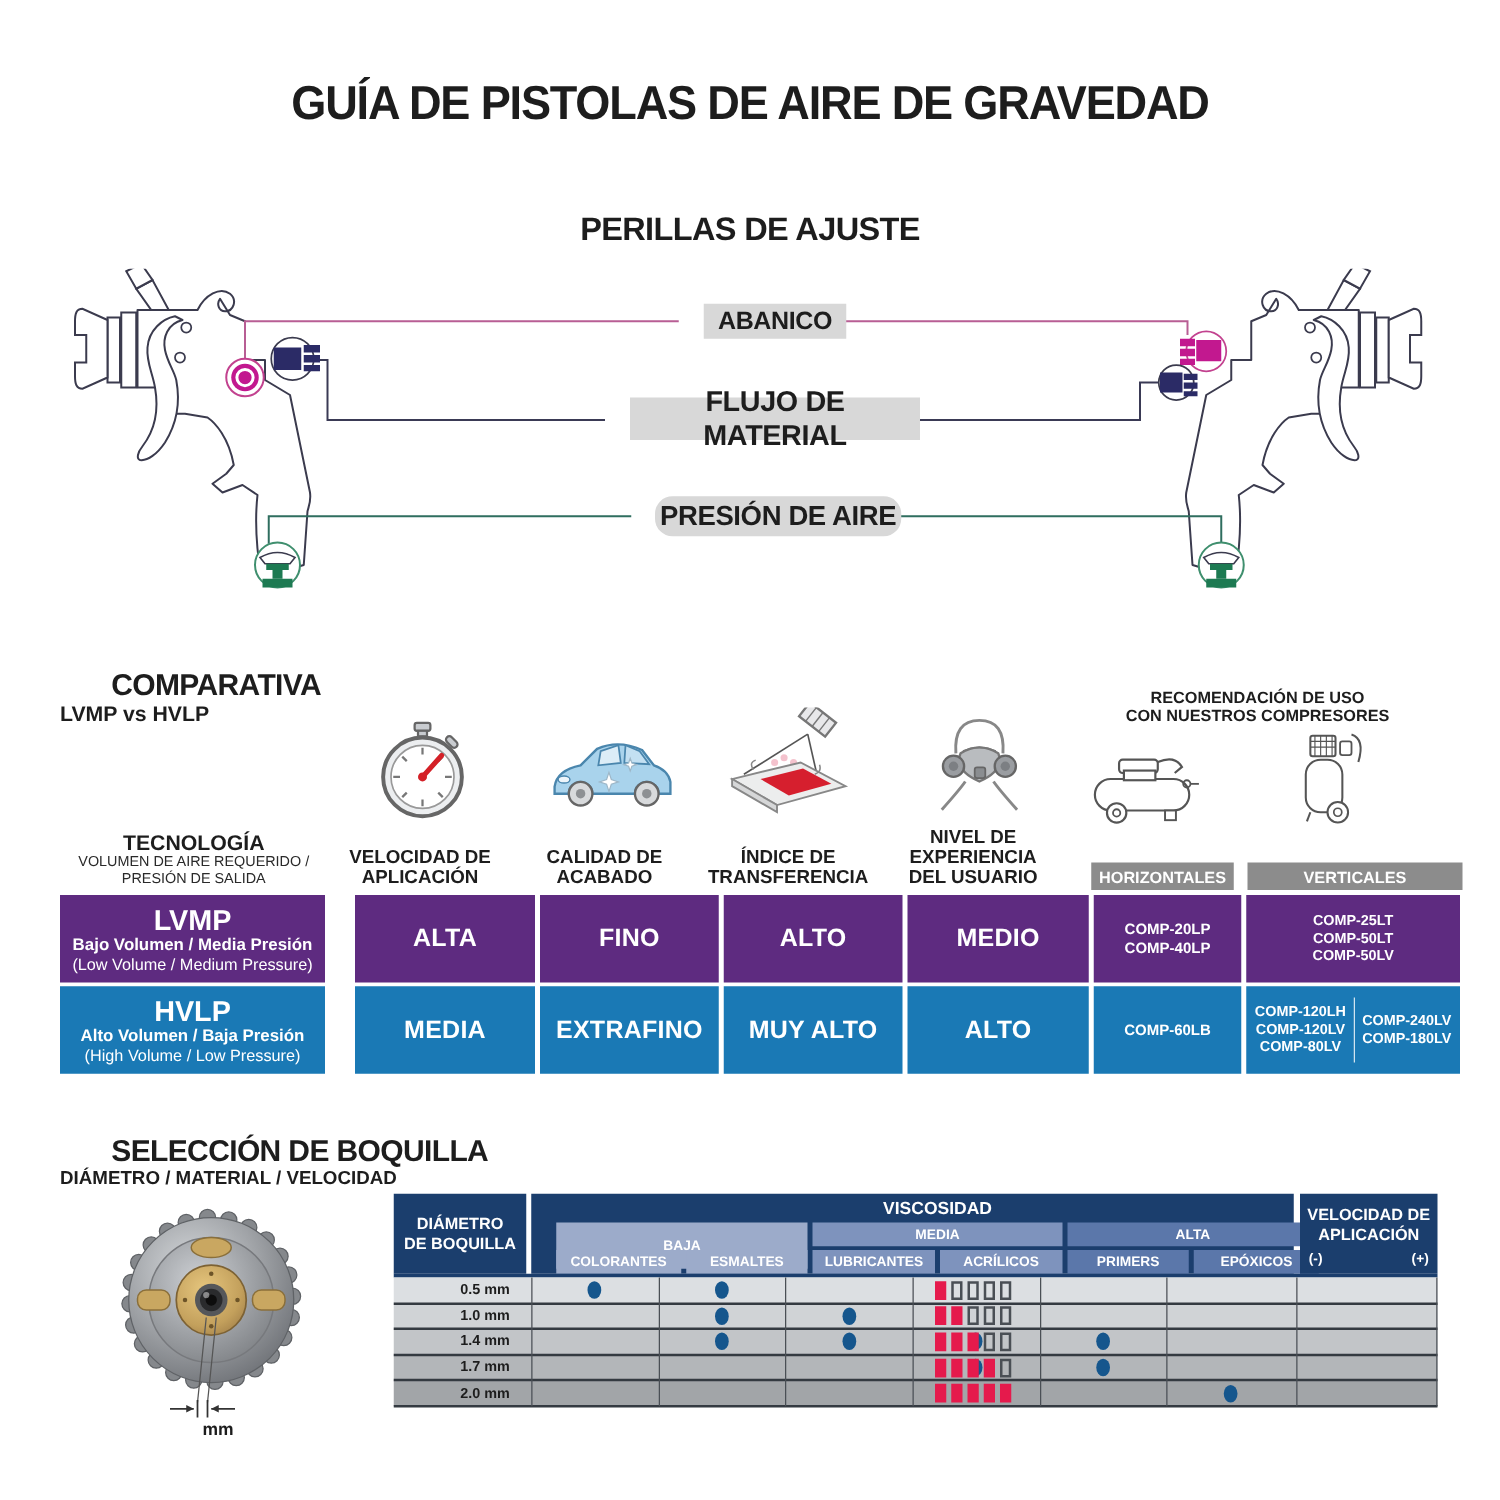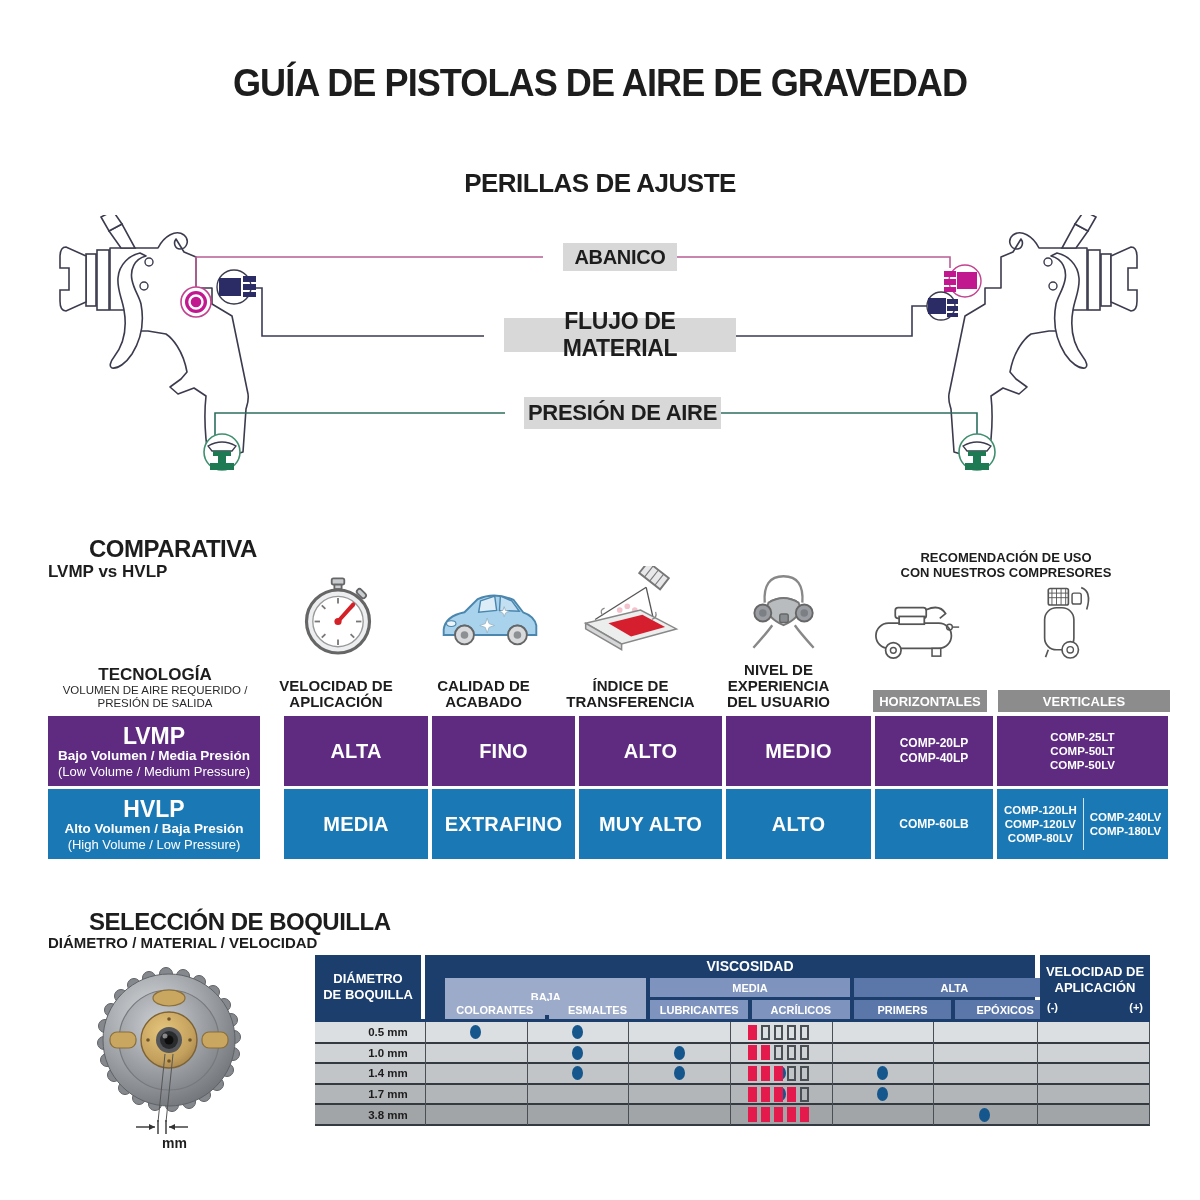--- a/index.html
+++ b/index.html
@@ -106,21 +106,21 @@
       <circle cx="977" cy="452" r="18" fill="#fff" stroke="#3f8f6e" stroke-width="1.6"></circle>
       <path d="M963,446 Q977,438 991,446 L987,451 L967,451 Z" fill="#fff" stroke="#3b3b4e" stroke-width="1.3"></path>
       <rect x="968" y="451" width="18" height="5" fill="#1d7a52"></rect>
       <rect x="973" y="456" width="8" height="7" fill="#1d7a52"></rect>
       <rect x="965" y="463" width="24" height="7" fill="#1d7a52"></rect>
     </g>
   </svg>
 
   <div class="abs callout ctr" style="left:543px;top:243px;width:114px;height:28px;font-size:20px;">ABANICO</div>
   <div class="abs callout ctr" style="left:484px;top:318px;width:232px;height:34px;font-size:23px;">FLUJO DE MATERIAL</div>
-  <div class="abs callout ctr" style="left:504px;top:397px;width:197px;height:32px;font-size:22px;">PRESIÓN DE AIRE</div>
+  <div class="abs callout ctr" style="left:504px;top:397px;width:197px;height:32px;font-size:22px;border-radius:14px;">PRESIÓN DE AIRE</div>
 
   <div class="abs sec-h" style="left:48px;top:535px;">COMPARATIVA</div>
   <div class="abs sec-sub" style="left:48px;top:562px;">LVMP vs HVLP</div>
 
   <div class="abs reco" style="left:870px;top:550px;width:272px;text-align:center;">
     <div>RECOMENDACIÓN DE USO</div>
     <div>CON NUESTROS COMPRESORES</div>
   </div>
 
   <svg class="abs" style="left:302px;top:576px;" width="72" height="82" viewBox="0 0 80 90">
@@ -428,21 +428,21 @@
         <div class="ctr" style="position: absolute; left: 0px; top: 0px; width: 106px; height: 20.6px; font-size: 11.5px; font-weight: 700;">1.7 mm</div>
         <div style="position: absolute; left: 460.333px; top: 3.3px; width: 11px; height: 14px; border-radius: 50%; background: rgb(21, 86, 141);"></div>
         <div style="position: absolute; left: 562px; top: 3.3px; width: 11px; height: 14px; border-radius: 50%; background: rgb(21, 86, 141);"></div>
         <div style="position: absolute; left: 433px; top: 2.8px; width: 9px; height: 15px; background: rgb(229, 26, 76);"></div>
         <div style="position: absolute; left: 446px; top: 2.8px; width: 9px; height: 15px; background: rgb(229, 26, 76);"></div>
         <div style="position: absolute; left: 459px; top: 2.8px; width: 9px; height: 15px; background: rgb(229, 26, 76);"></div>
         <div style="position: absolute; left: 472px; top: 2.8px; width: 9px; height: 15px; background: rgb(229, 26, 76);"></div>
         <div style="position: absolute; left: 485px; top: 2.8px; width: 9px; height: 15px; background: transparent; border: 2px solid rgb(74, 79, 85); box-sizing: border-box;"></div>
       </div>
       <div style="position: absolute; left: 0px; top: 149.4px; width: 835px; height: 20.6px; background: rgb(162, 165, 168);">
-        <div class="ctr" style="position: absolute; left: 0px; top: 0px; width: 106px; height: 20.6px; font-size: 11.5px; font-weight: 700;">3.8 mm</div>
+        <div class="ctr" style="position: absolute; left: 0px; top: 0px; width: 106px; height: 20.6px; font-size: 11.5px; font-weight: 700;">2.0 mm</div>
         <div style="position: absolute; left: 663.667px; top: 3.3px; width: 11px; height: 14px; border-radius: 50%; background: rgb(21, 86, 141);"></div>
         <div style="position: absolute; left: 433px; top: 2.8px; width: 9px; height: 15px; background: rgb(229, 26, 76);"></div>
         <div style="position: absolute; left: 446px; top: 2.8px; width: 9px; height: 15px; background: rgb(229, 26, 76);"></div>
         <div style="position: absolute; left: 459px; top: 2.8px; width: 9px; height: 15px; background: rgb(229, 26, 76);"></div>
         <div style="position: absolute; left: 472px; top: 2.8px; width: 9px; height: 15px; background: rgb(229, 26, 76);"></div>
         <div style="position: absolute; left: 485px; top: 2.8px; width: 9px; height: 15px; background: rgb(229, 26, 76);"></div>
       </div>
       <div style="position: absolute; left: 0px; top: 86.6px; width: 835px; height: 2px; background: rgb(52, 58, 65);"></div>
       <div style="position: absolute; left: 0px; top: 107.2px; width: 835px; height: 2px; background: rgb(52, 58, 65);"></div>
       <div style="position: absolute; left: 0px; top: 127.8px; width: 835px; height: 2px; background: rgb(52, 58, 65);"></div>

